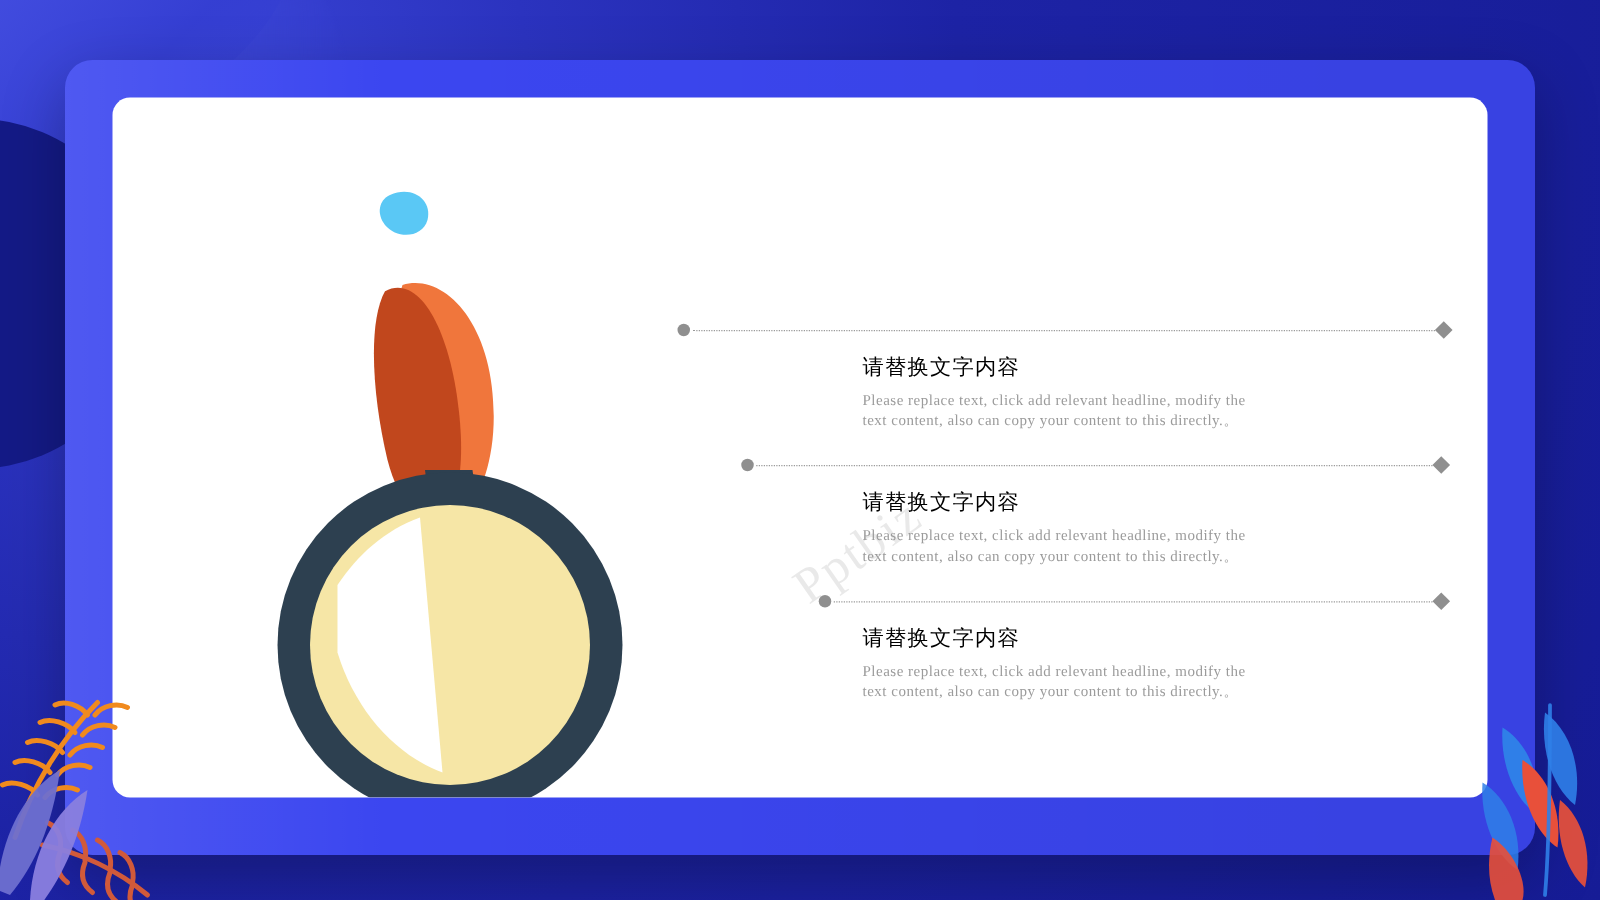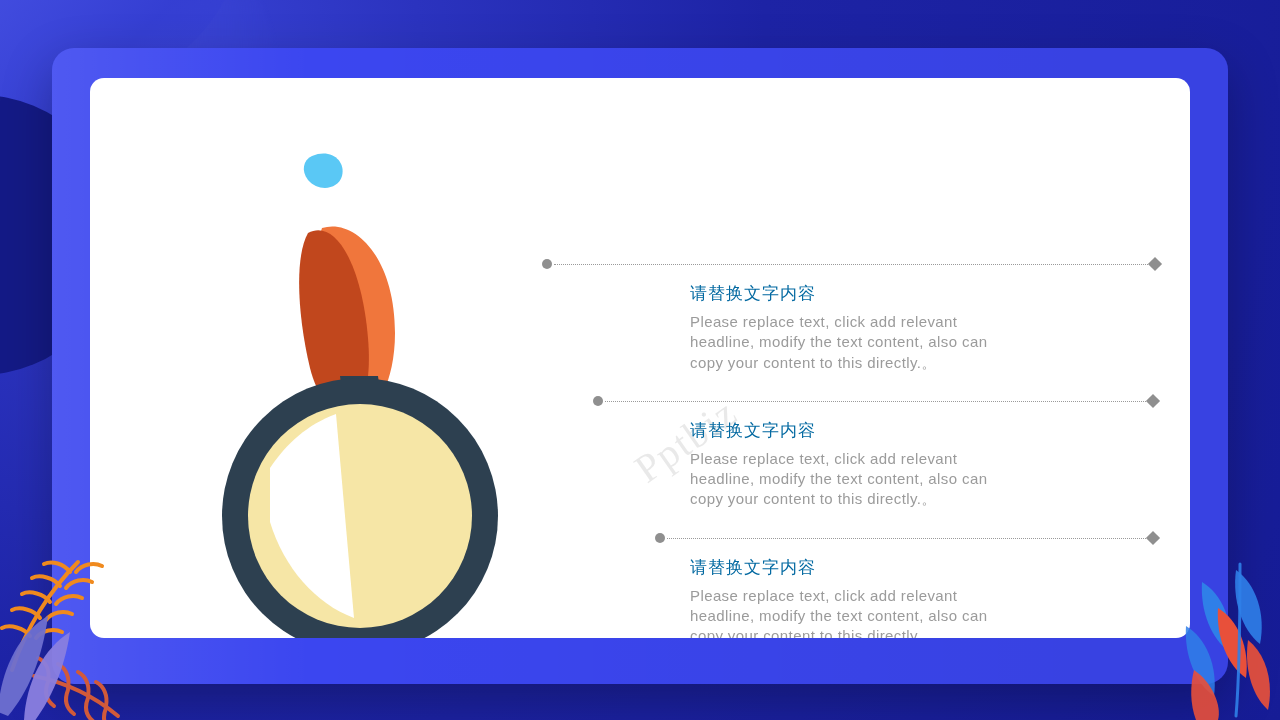--- a/index.html
+++ b/index.html
@@ -66,26 +66,26 @@
     position:absolute;top:6px;height:0;border-top:1px dotted #9a9a9a;
   }
   .rule .dot-left{
     position:absolute;top:1px;width:10px;height:10px;border-radius:50%;background:#8f8f8f;
   }
   .rule .diamond{
     position:absolute;top:1px;right:0;width:10px;height:10px;background:#8f8f8f;
     transform:rotate(45deg);
   }
   .b-title{
-    font-size:17px;color:#0369a1;letter-spacing:1px;margin:10px 0 7px 0;
+    font-size:17px;color:#000000;letter-spacing:1px;margin:10px 0 7px 0;
     font-family:"DejaVu Sans","Liberation Sans",sans-serif;
   }
   .b-desc{
-    font-size:15px;color:#9b9b9b;line-height:1.35;letter-spacing:.4px;
-    font-family:Liberation Sans, sans-serif;
+    font-size:12px;color:#9b9b9b;line-height:1.35;letter-spacing:.4px;
+    font-family:Liberation Serif, serif;
   }
 
   
   .watermark{
     position:absolute;left:556px;top:300px;width:220px;height:140px;
     transform:rotate(-35deg);
     color:rgba(120,120,120,.16);
     font-size:40px;letter-spacing:2px;
     font-family:"Liberation Serif",serif;
     user-select:none;pointer-events:none;

